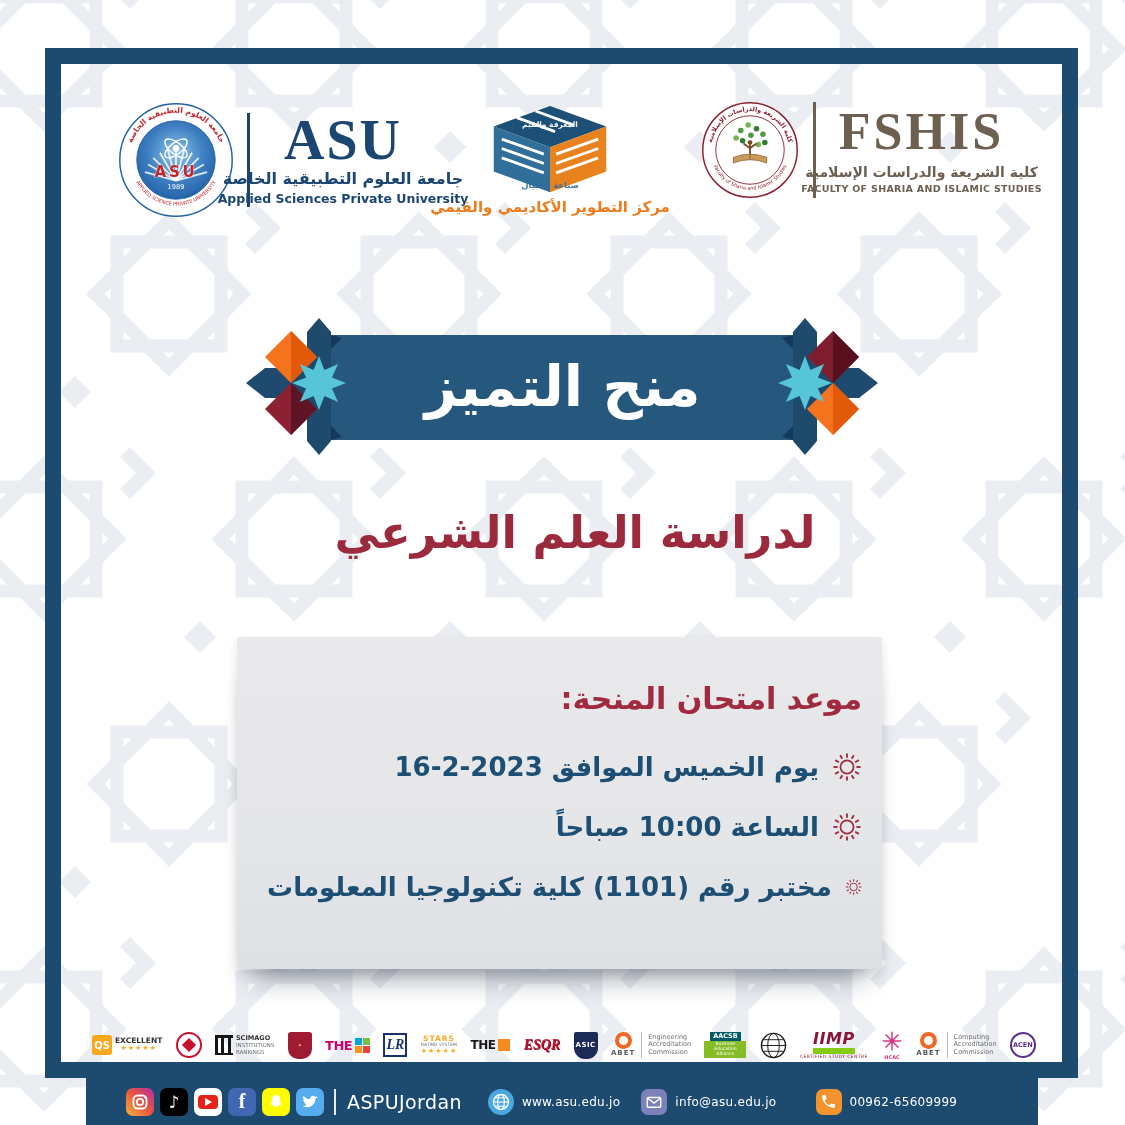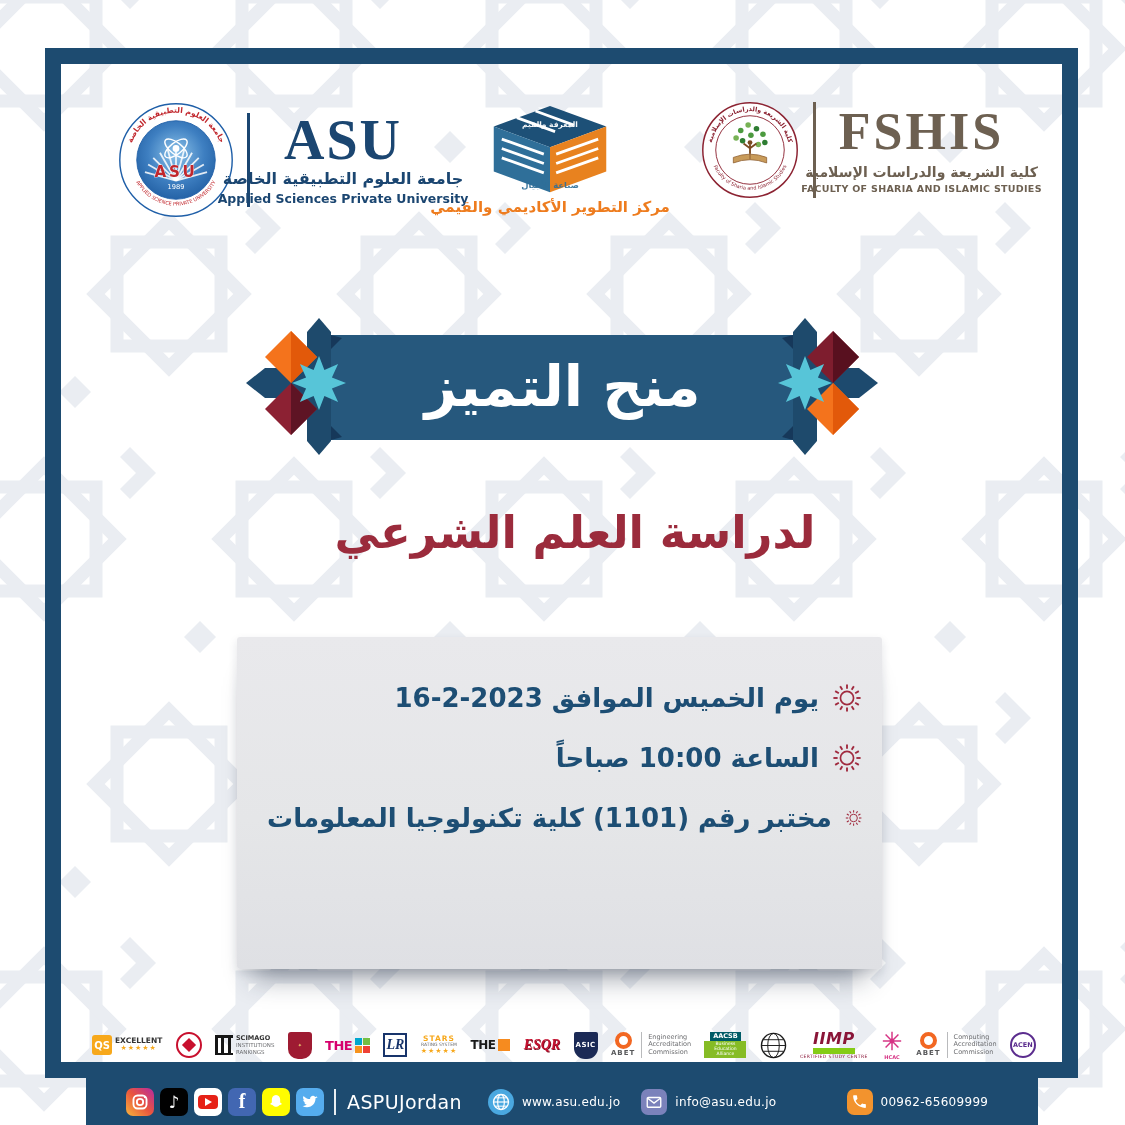--- a/index.html
+++ b/index.html
@@ -103,21 +103,21 @@
   .sic-tk{background:#010101;color:#fff;font-size:17px;font-weight:700;}
   .sic-yt{background:#fff;}
   .yt-inner{width:20px;height:14px;background:#e62117;border-radius:4px;display:flex;align-items:center;justify-content:center;}
   .yt-tri{width:0;height:0;border-left:7px solid #fff;border-top:4.5px solid transparent;border-bottom:4.5px solid transparent;}
   .sic-fb{background:#4267b2;color:#fff;font-family:"Liberation Serif",serif;font-weight:700;font-size:20px;}
   .sic-sc{background:#fffc00;}
   .sic-tw{background:#55acee;}
   .fdivider{width:2px;height:26px;background:rgba(255,255,255,.9);margin:0 11px 0 10px;}
   .handle{font-size:19px;color:#fff;letter-spacing:.4px;}
   .cgroup{display:flex;align-items:center;gap:8px;}
-  .g1{margin-left:26px;} .g2{margin-left:21px;} .g3{margin-left:37px;padding-left:33px;}
+  .g1{margin-left:26px;} .g2{margin-left:21px;} .g3{margin-left:6px;padding-left:33px;}
   .ctext{font-size:12px;color:#fff;letter-spacing:.3px;}
   .cic{width:26px;height:26px;border-radius:7px;display:flex;align-items:center;justify-content:center;}
   .cic-web{background:#4aa8e0;border-radius:50%;}
   .cic-mail{background:#7b82bb;}
   .cic-phone{background:#f2932e;}
 </style>
 </head>
 <body>
 
 <div class="poster">
@@ -292,20 +292,21 @@
     <polygon points="603,83 629,109 603,135" fill="#e2590a"></polygon>
 
     <path d="M116,83 L101.9,88.4 L108.1,102.1 L94.4,95.9 L89,110 L83.6,95.9 L69.9,102.1 L76.1,88.4 L62,83 L76.1,77.6 L69.9,63.9 L83.6,70.1 L89,56 L94.4,70.1 L108.1,63.9 L101.9,77.6 Z" fill="#57c5d8"></path>
     <path d="M602,83 L587.9,88.4 L594.1,102.1 L580.4,95.9 L575,110 L569.6,95.9 L555.9,102.1 L562.1,88.4 L548,83 L562.1,77.6 L555.9,63.9 L569.6,70.1 L575,56 L580.4,70.1 L594.1,63.9 L587.9,77.6 Z" fill="#57c5d8"></path>
   </svg>
   <div class="banner-title">منح التميز</div>
 
   <div class="subtitle" dir="rtl">لدراسة العلم الشرعي</div>
 
   <div class="panel" dir="rtl" lang="ar">
+    <div class="panel-heading">موعد امتحان المنحة:</div>
 
     <div class="panel-row">
       <svg width="30" height="30" viewBox="0 0 32 32">
         <circle cx="16" cy="16" r="7" fill="none" stroke="#a02a3e" stroke-width="1.8"></circle>
         <g stroke="#a02a3e" stroke-width="2">
           <line x1="26" y1="16" x2="30.5" y2="16"></line>
             <line x1="24.7" y1="21" x2="28.6" y2="23.3"></line>
           <line x1="21" y1="24.7" x2="23.3" y2="28.6"></line>
             <line x1="16" y1="26" x2="16" y2="30.5"></line>
           <line x1="11" y1="24.7" x2="8.7" y2="28.6"></line>

